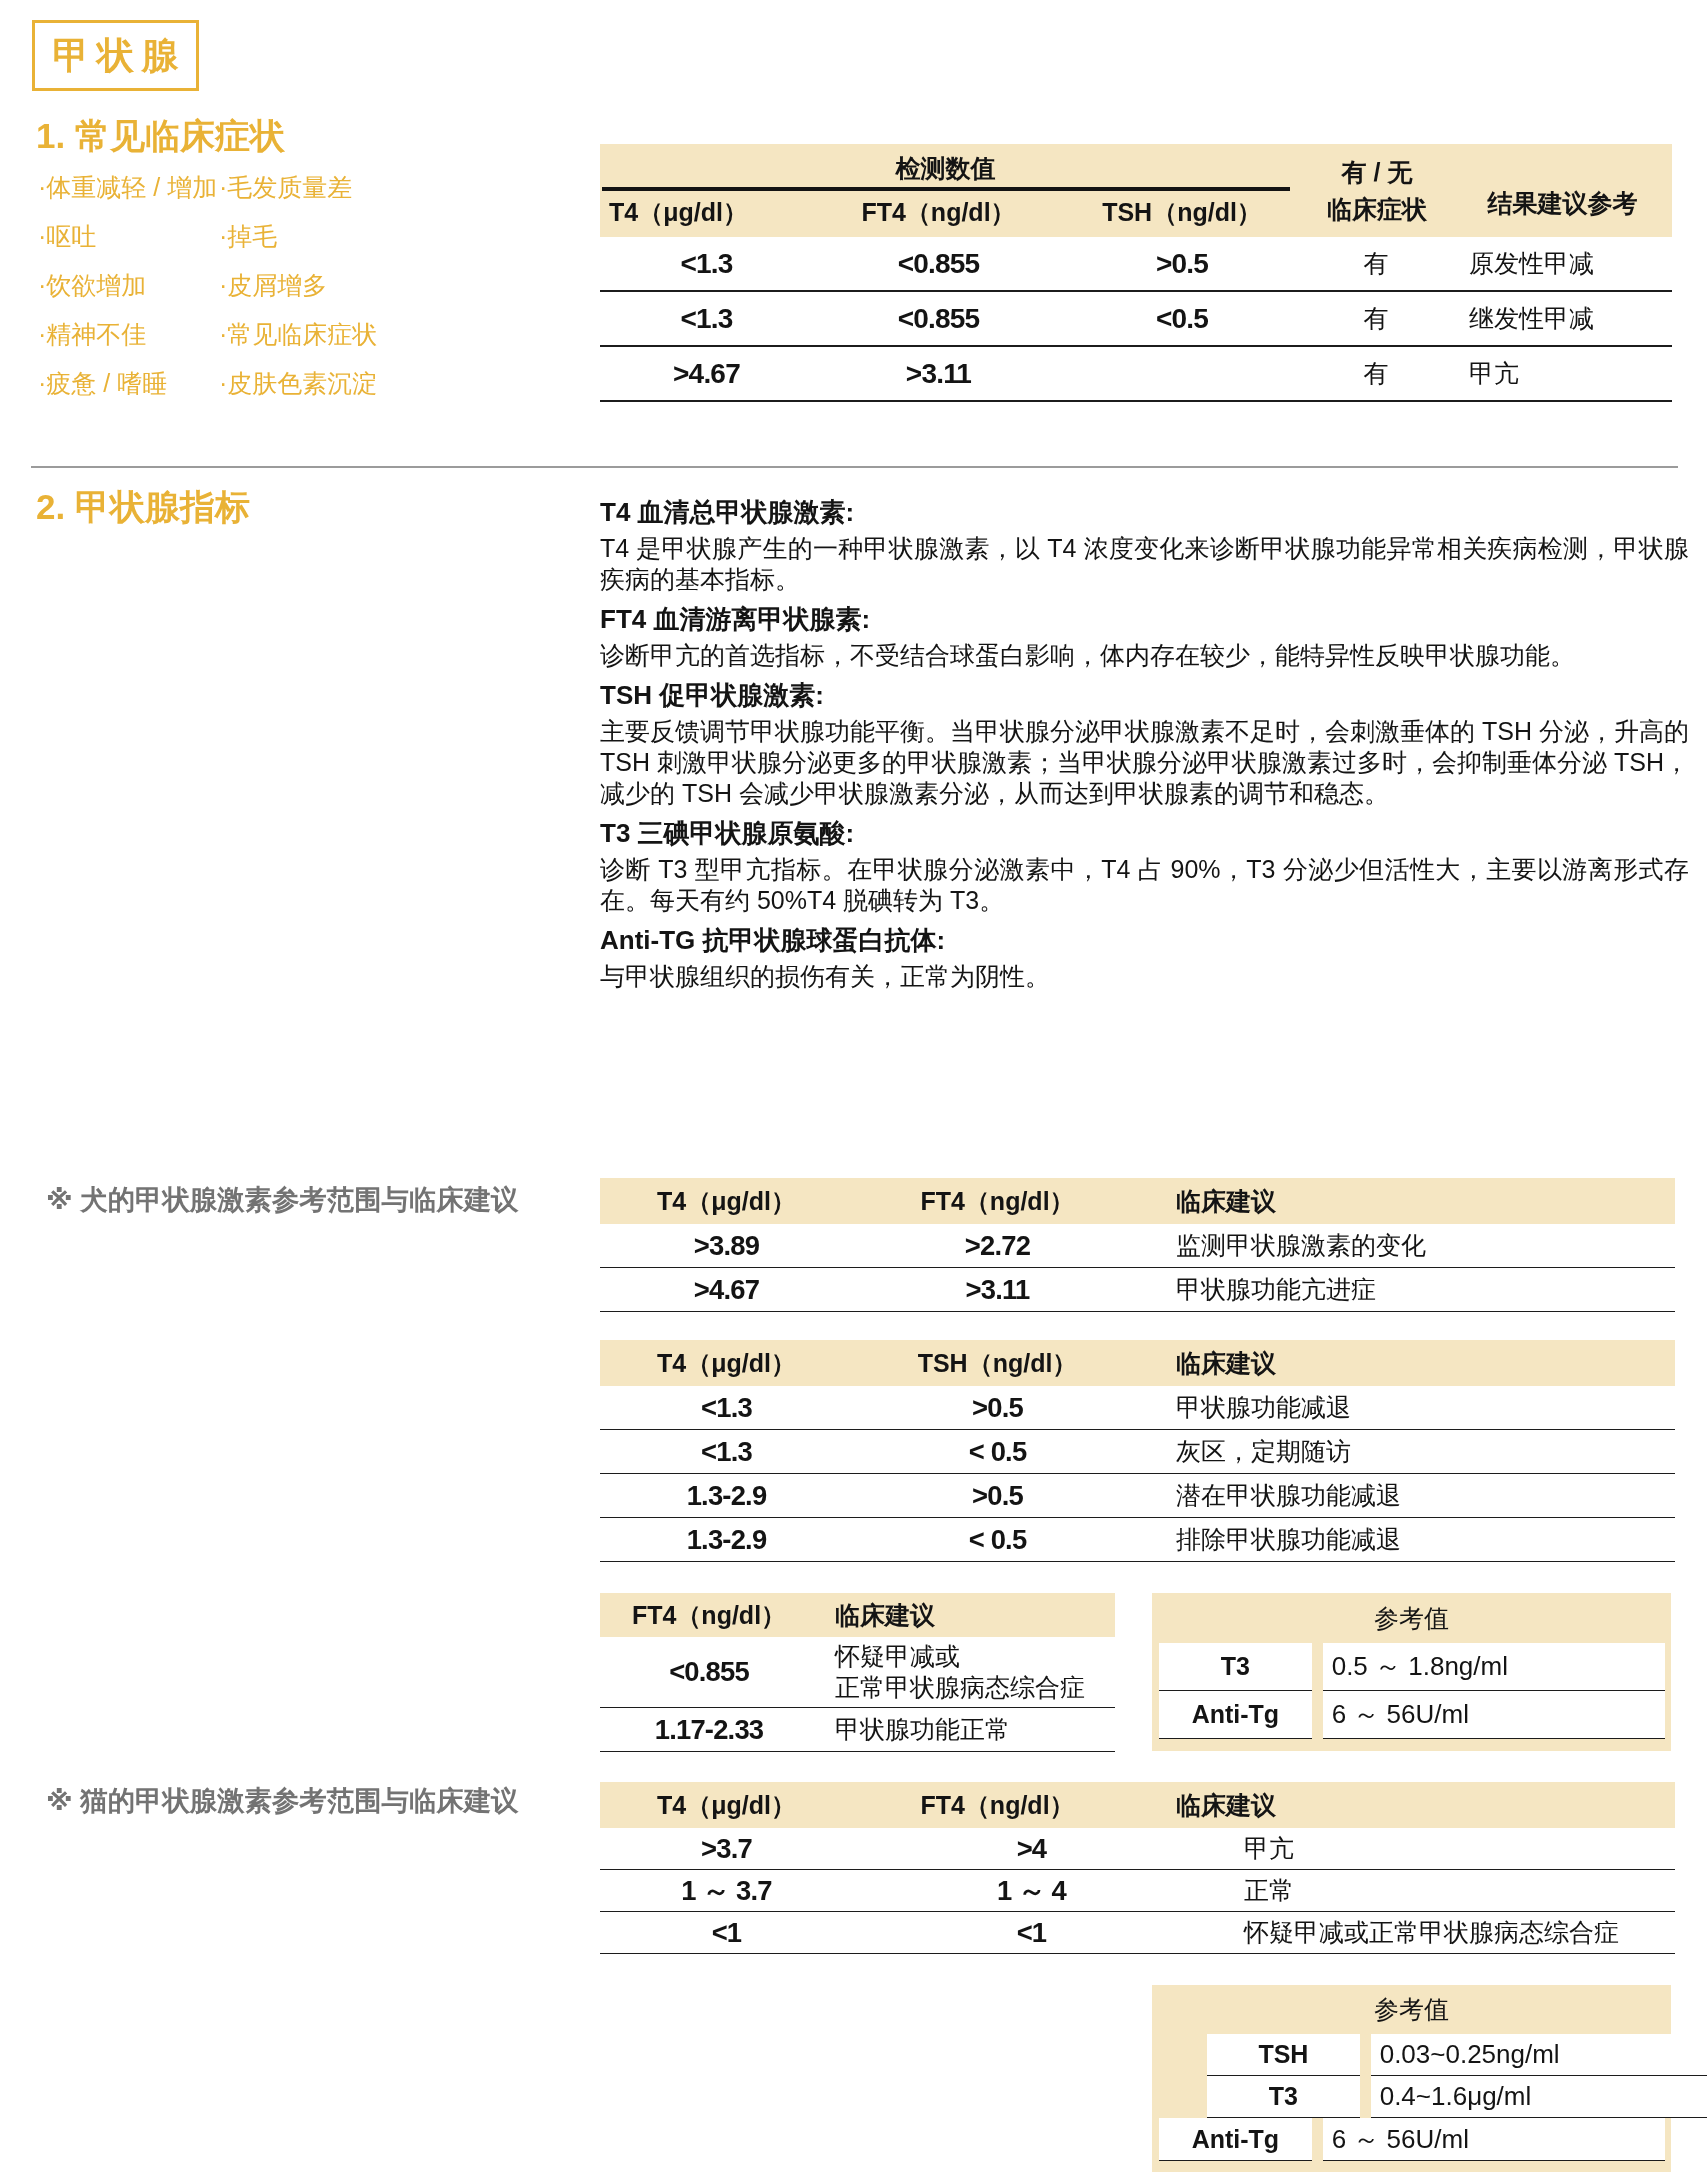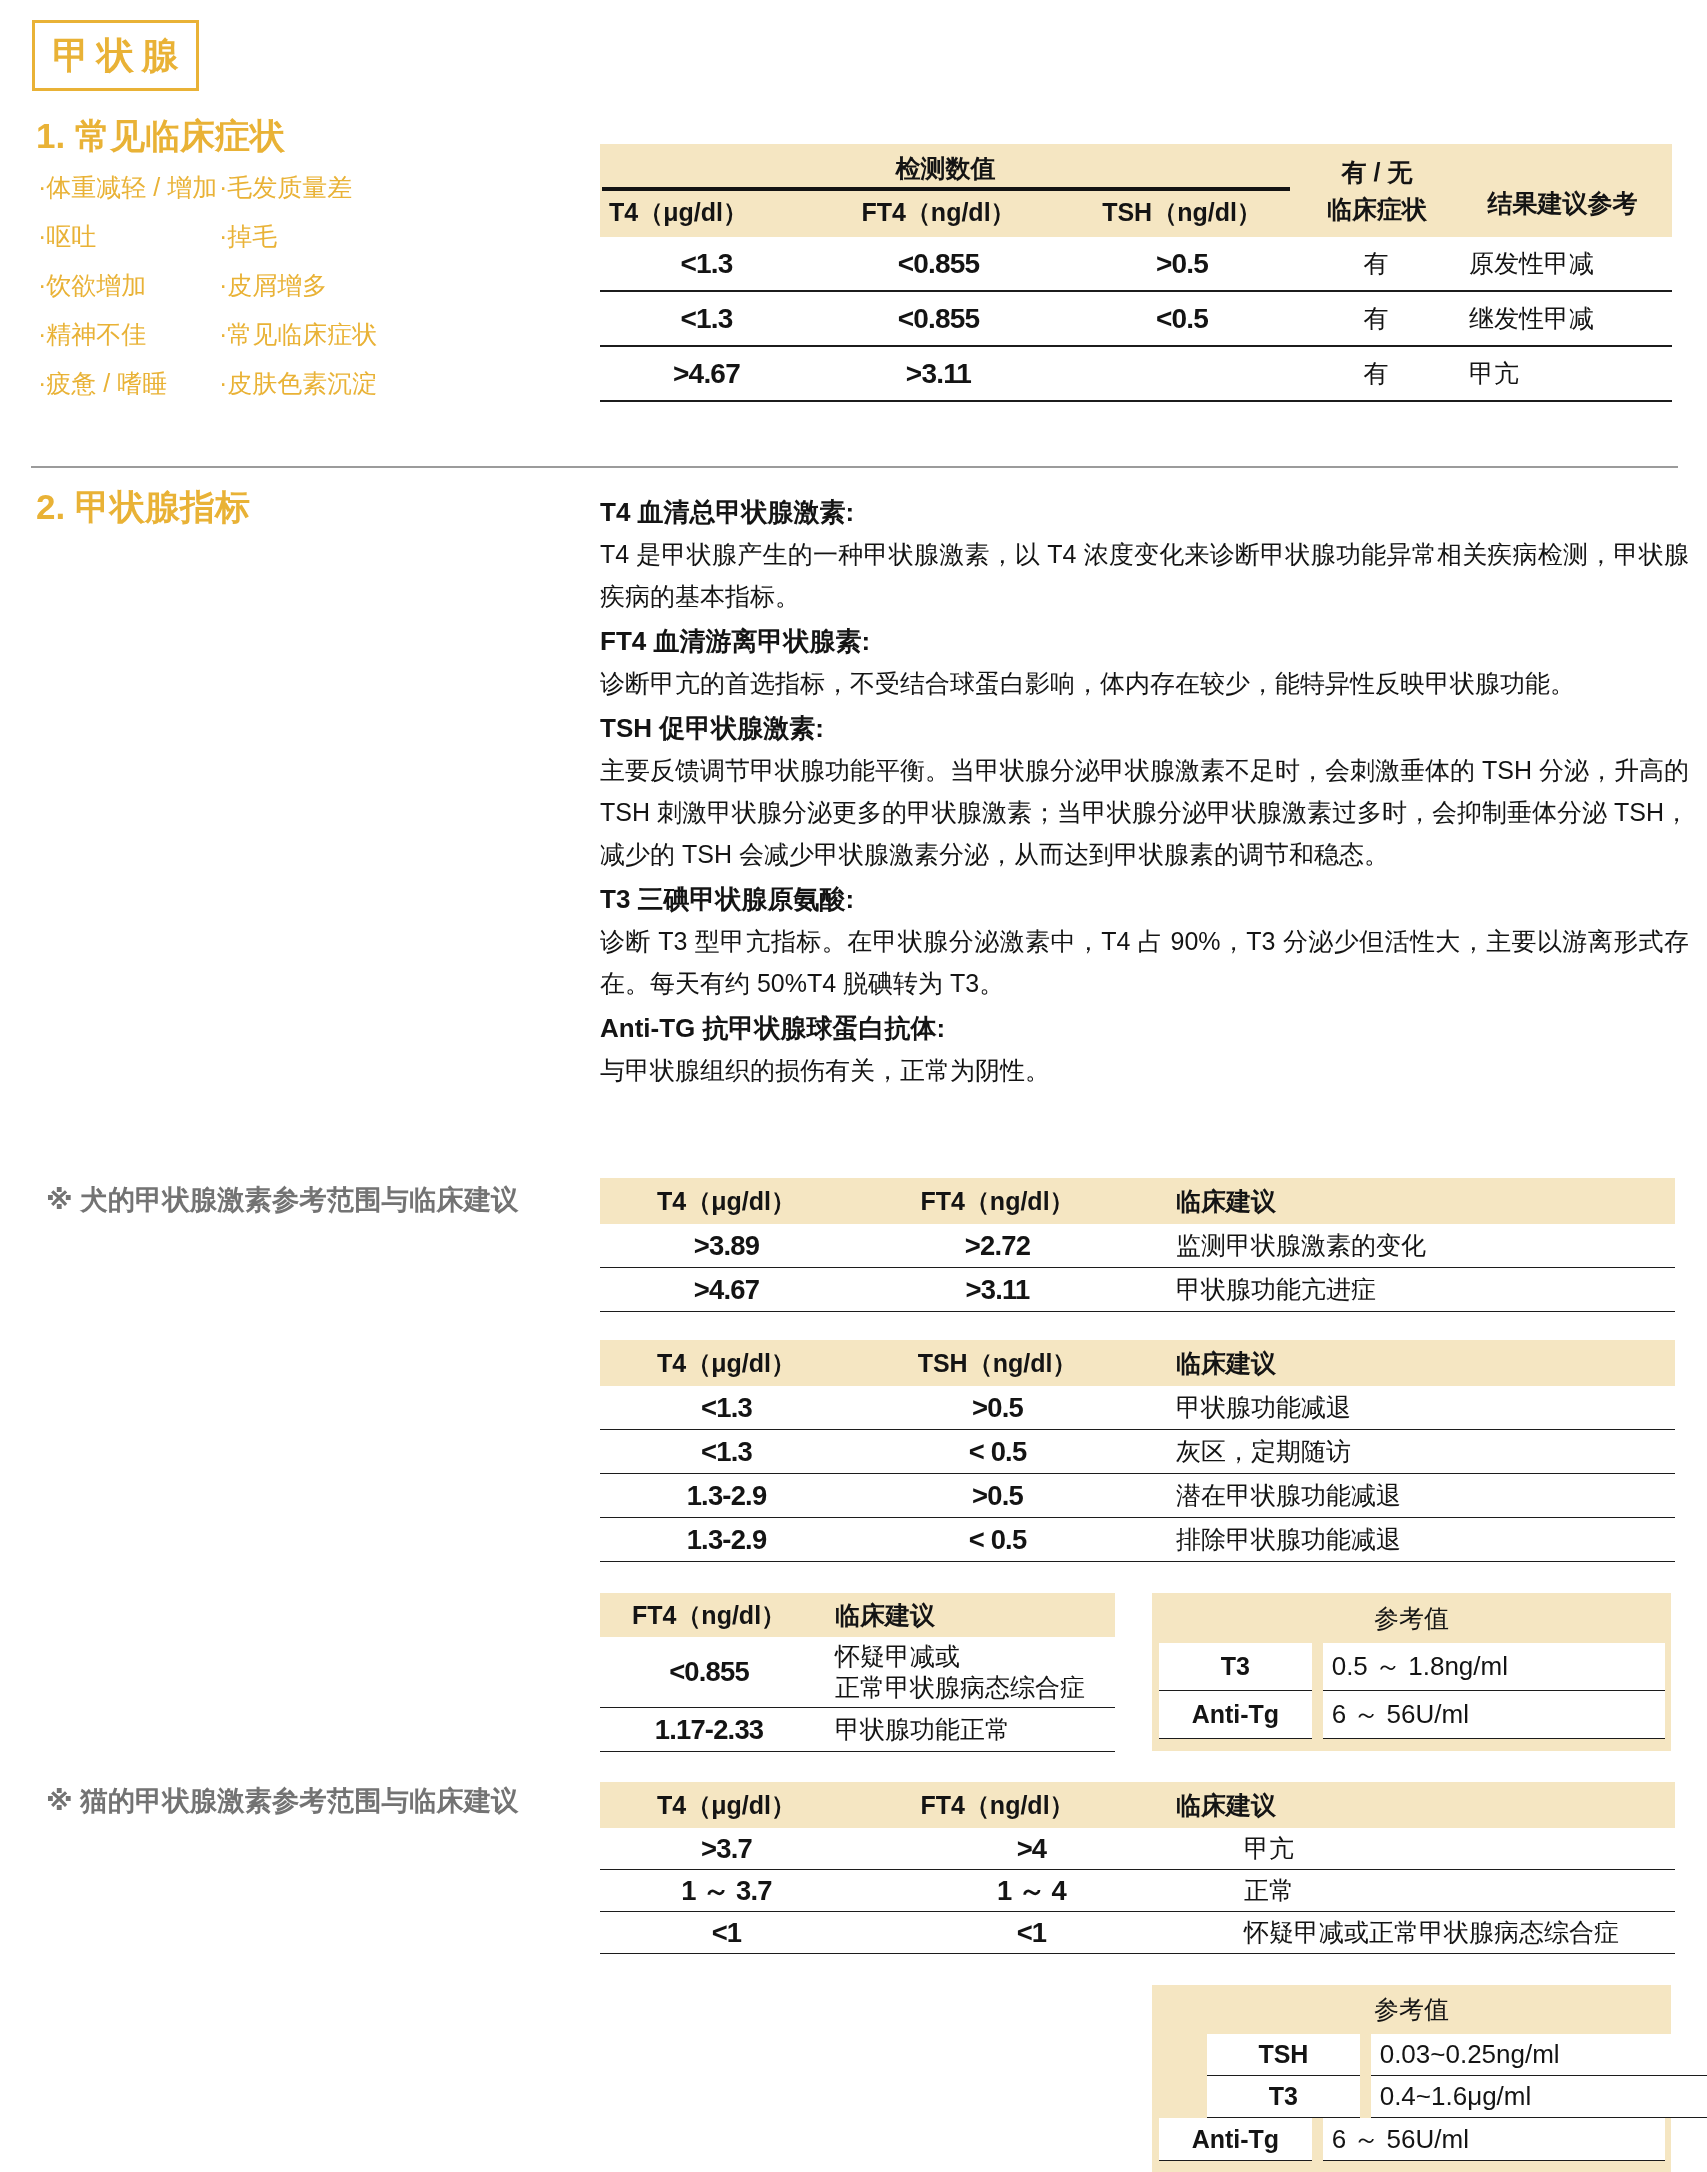--- a/index.html
+++ b/index.html
@@ -40,21 +40,21 @@
   .tt-row .num{text-align:center;font-size:28px;font-weight:600;letter-spacing:-0.8px;}
   .tt-row .flag{text-align:center;font-size:25px;font-weight:500;}
   .tt-row .res{font-size:25px;font-weight:500;padding-left:17px;}
 
   
   .divider{position:absolute;left:30.5px;top:466px;width:1647px;height:1.5px;background:#9b9b9b;}
 
   
   .indicators{position:absolute;left:600px;top:491px;width:1089px;}
   .ind-title{font-size:26px;font-weight:bold;line-height:42px;margin-top:3px;}
-  .ind-body{font-size:25px;line-height:42px;text-align:justify;}
+  .ind-body{font-size:25px;line-height:31px;text-align:justify;}
 
   
   .gtable{position:absolute;left:600px;width:1075px;}
   .g-band{display:grid;grid-template-columns:253px 289px 533px;height:46px;align-items:center;
           background:#F5E6C2;font-size:25px;font-weight:bold;}
   .g-band .h12{text-align:center;}
   .g-band .h3{padding-left:34px;}
   .g-row{display:grid;grid-template-columns:253px 289px 533px;align-items:center;
          border-bottom:1.5px solid #1c1c1c;}
   .g-row .num{text-align:center;font-size:27.4px;font-weight:600;letter-spacing:-0.8px;}

